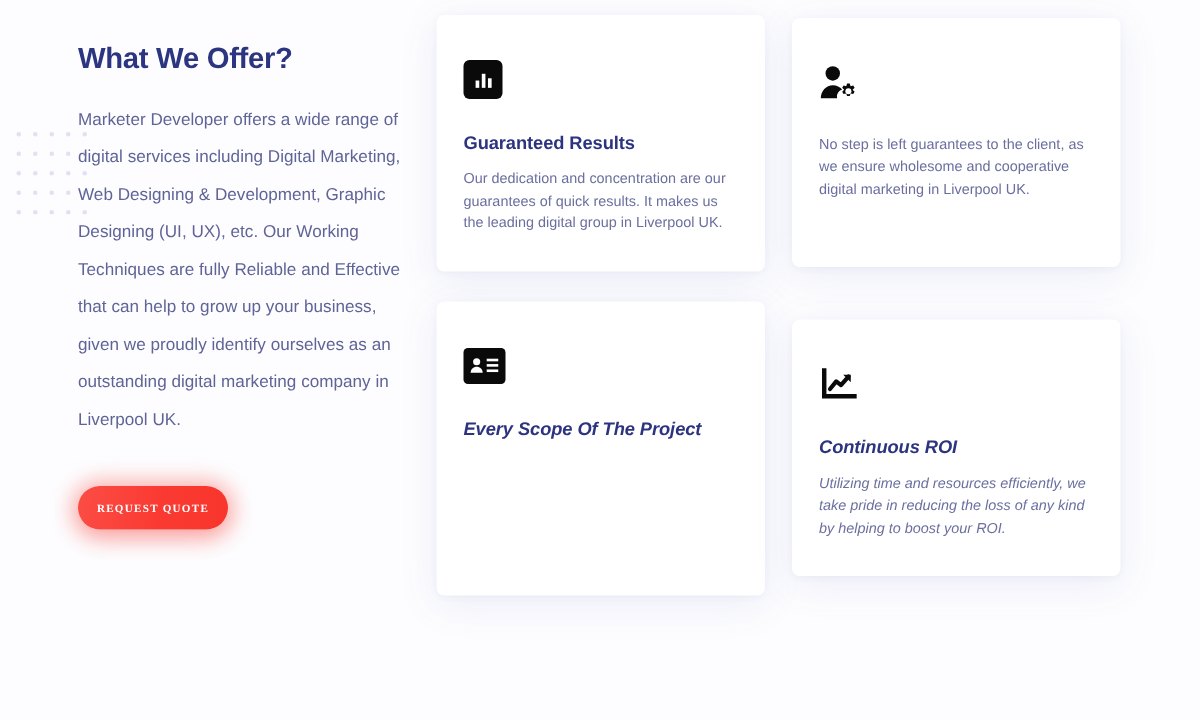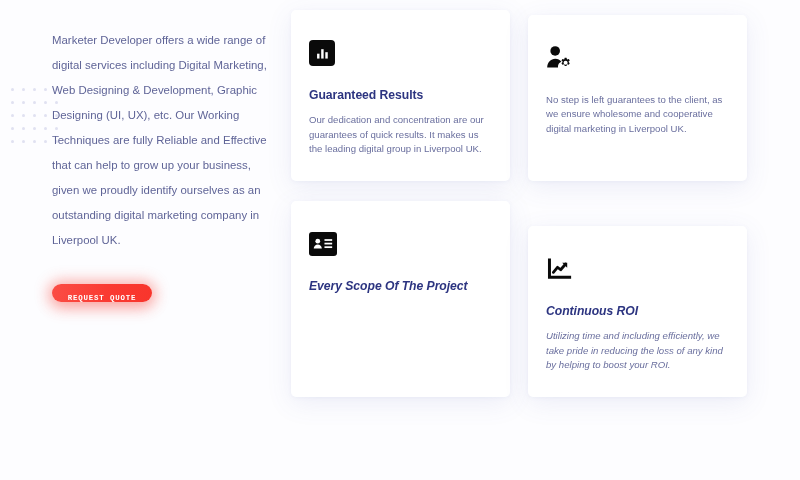--- a/index.html
+++ b/index.html
@@ -63,48 +63,48 @@
 
   .cta-wrap {
     margin-top: 31px;
     position: relative;
     width: 100px;
   }
 
   .cta-button {
     display: block;
     width: 100px;
-    height: 18px;
+    height: 29px;
     line-height: 29px;
     text-align: center;
     border: none;
     border-radius: 16px;
     background: linear-gradient(100deg, #fb4d45 0%, #fa3a32 55%, #f8352c 100%);
     color: #ffffff;
     font-size: 7.4px;
     font-weight: bold;
     letter-spacing: .85px;
-    font-family: Liberation Mono, monospace;
+    font-family: Liberation Serif, serif;
     cursor: pointer;
     box-shadow: 0 0 14px 4px rgba(250, 70, 60, .34),
                 0 6px 16px rgba(250, 70, 60, .28);
   }
 
   
   .cards {
     position: absolute;
     left: 291px;
     top: 10px;
     width: 456px;
   }
 
   .card-row {
     display: flex;
     gap: 18px;
-    align-items: flex-end;
+    align-items: center;
   }
   .card-row + .card-row { margin-top: 20px; font-style: italic; }
 
   .card {
     background: #ffffff;
     border-radius: 5px;
     width: 219px;
     padding: 28px 18px 24px 18px;
     box-shadow: 0 6px 26px rgba(86, 96, 173, .10),
                 0 1px 4px rgba(86, 96, 173, .06);
@@ -180,20 +180,21 @@
     <i></i>
     <i></i>
   <i></i>
     <i></i>
     <i></i>
     <i></i>
     <i></i>
 </div>
 
 <div class="left-col">
+  <h1 class="section-title">What We Offer?</h1>
   <p class="section-body">Marketer Developer offers a wide range of digital services including Digital Marketing, Web Designing &amp; Development, Graphic Designing (UI, UX), etc. Our Working Techniques are fully Reliable and Effective that can help to grow up your business, given we proudly identify ourselves as an outstanding digital marketing company in Liverpool UK.</p>
   <div class="cta-wrap">
     <button class="cta-button">REQUEST QUOTE</button>
   </div>
 </div>
 
 <div class="cards">
 
   <div class="card-row">
 
@@ -248,18 +249,18 @@
       <div class="card-icon">
         <div class="icon-plain">
           <svg width="27" height="24" viewBox="0 0 28 25" aria-hidden="true">
             <path d="M2.0 1.5h3.1v18.0h21.0v3.1H2.0z" fill="#0a0a0a"></path>
             <path d="M7.6 16.0l4.3-5.3 3.3 2.6 5.2-6.0" stroke="#0a0a0a" stroke-width="2.9" fill="none" stroke-linecap="round" stroke-linejoin="round"></path>
             <path d="M16.8 6.1h5.2v5.2z" fill="#0a0a0a"></path>
           </svg>
         </div>
       </div>
       <div class="card-title">Continuous ROI</div>
-      <div class="card-text">Utilizing time and including efficiently, we take pride in reducing the loss of any kind by helping to boost your ROI.</div>
+      <div class="card-text">Utilizing time and resources efficiently, we take pride in reducing the loss of any kind by helping to boost your ROI.</div>
     </div>
 
   </div>
 
 </div>
 
 </body></html>

